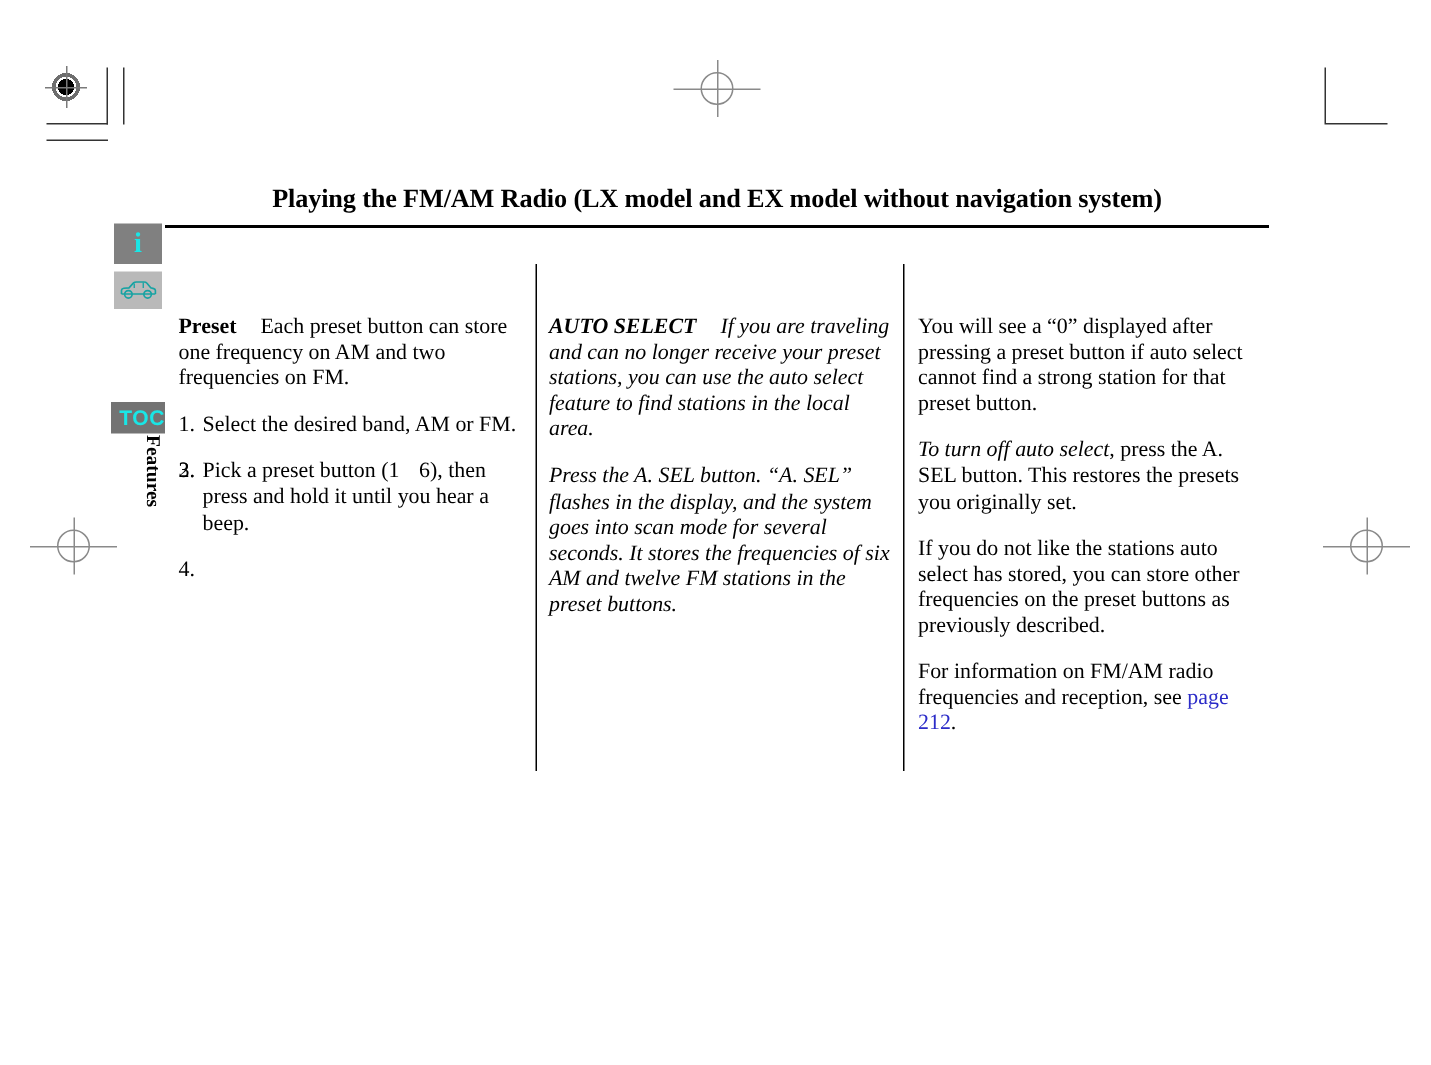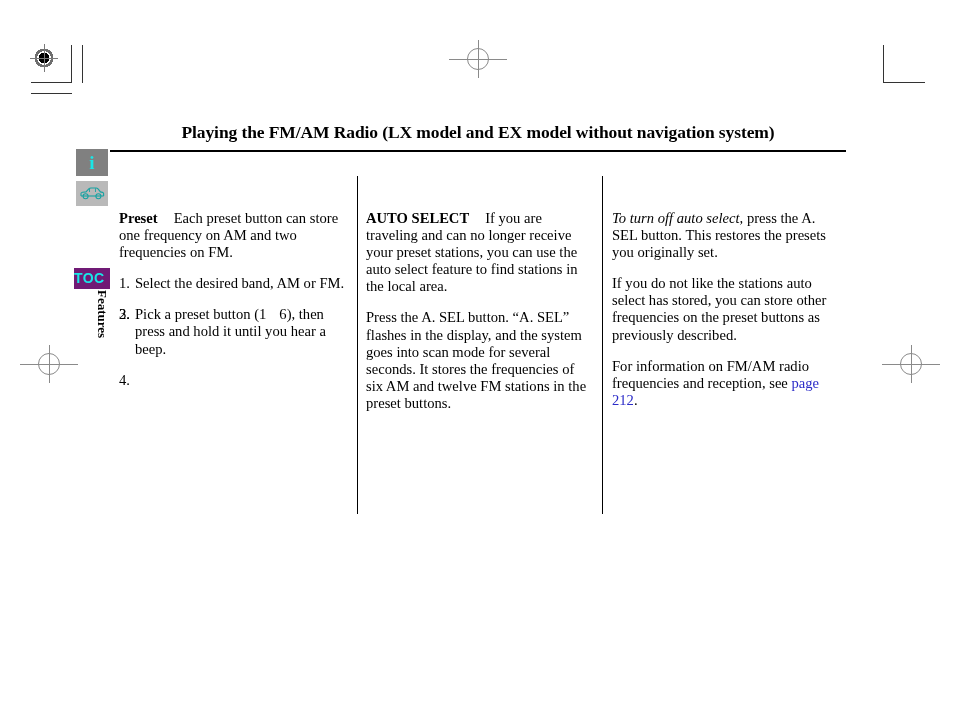--- a/index.html
+++ b/index.html
@@ -110,27 +110,27 @@
     left: 76px; top: 181px;
     width: 32px; height: 25px;
     background: #b9b9b9;
     display: flex;
     align-items: center;
     justify-content: center;
   }
   .icon-toc {
     left: 74px; top: 268px;
     width: 36px; height: 21px;
-    background: #701a75;
+    background: #737373;
     color: #19e6e6;
     font-family: "Liberation Sans", sans-serif;
     font-weight: bold;
     font-size: 14px;
     line-height: 21px;
-    text-align: left;
+    text-align: right;
     letter-spacing: 0.4px;
   }
   .side-vertical-label {
     position: absolute;
     left: 74px;
     top: 290px;
     width: 36px;
     height: 60px;
     font-family: "Liberation Serif", serif;
     font-weight: bold;
@@ -145,21 +145,21 @@
   
   .col {
     position: absolute;
     top: 178px;
     font-size: 14.6px;
     line-height: 17.1px;
     color: #000;
     margin-top: 32px;
   }
   .col-1 { left: 119px; width: 228px; }
-  .col-2 { left: 366px; width: 228px; }
+  .col-2 { left: 366px; width: 228px; font-style: italic; }
   .col-3 { left: 612px; width: 232px; }
 
   .col p {
     margin: 0 0 14px 0;
   }
   .col p.tight { margin-bottom: 0; }
 
   .lead {
     font-weight: bold;
   }
@@ -328,20 +328,21 @@
       </li>
     </ol>
   </div>
 
   <div class="col col-2">
     <p><span class="lead">AUTO SELECT</span><span class="lead-gap"></span><span>If you are traveling and can no longer receive your preset stations, you can use the auto select feature to find stations in the local area.</span></p>
     <p class="tight">Press the A. SEL button. “A. SEL” flashes in the display, and the system goes into scan mode for several seconds. It stores the frequencies of six AM and twelve FM stations in the preset buttons.</p>
   </div>
 
   <div class="col col-3">
+    <p>You will see a “0” displayed after pressing a preset button if auto select cannot find a strong station for that preset button.</p>
     <p><span class="ital">To turn off auto select,</span> <span>press the A. SEL button. This restores the presets you originally set.</span></p>
     <p>If you do not like the stations auto select has stored, you can store other frequencies on the preset buttons as previously described.</p>
     <p class="tight"><span>For information on FM/AM radio frequencies and reception, see</span>
       <span class="link">page 212</span><span>.</span></p>
   </div>
 
   <div class="home-btn">
     <div class="home-shape"></div>
     <div class="home-text">Radio</div>
   </div>

